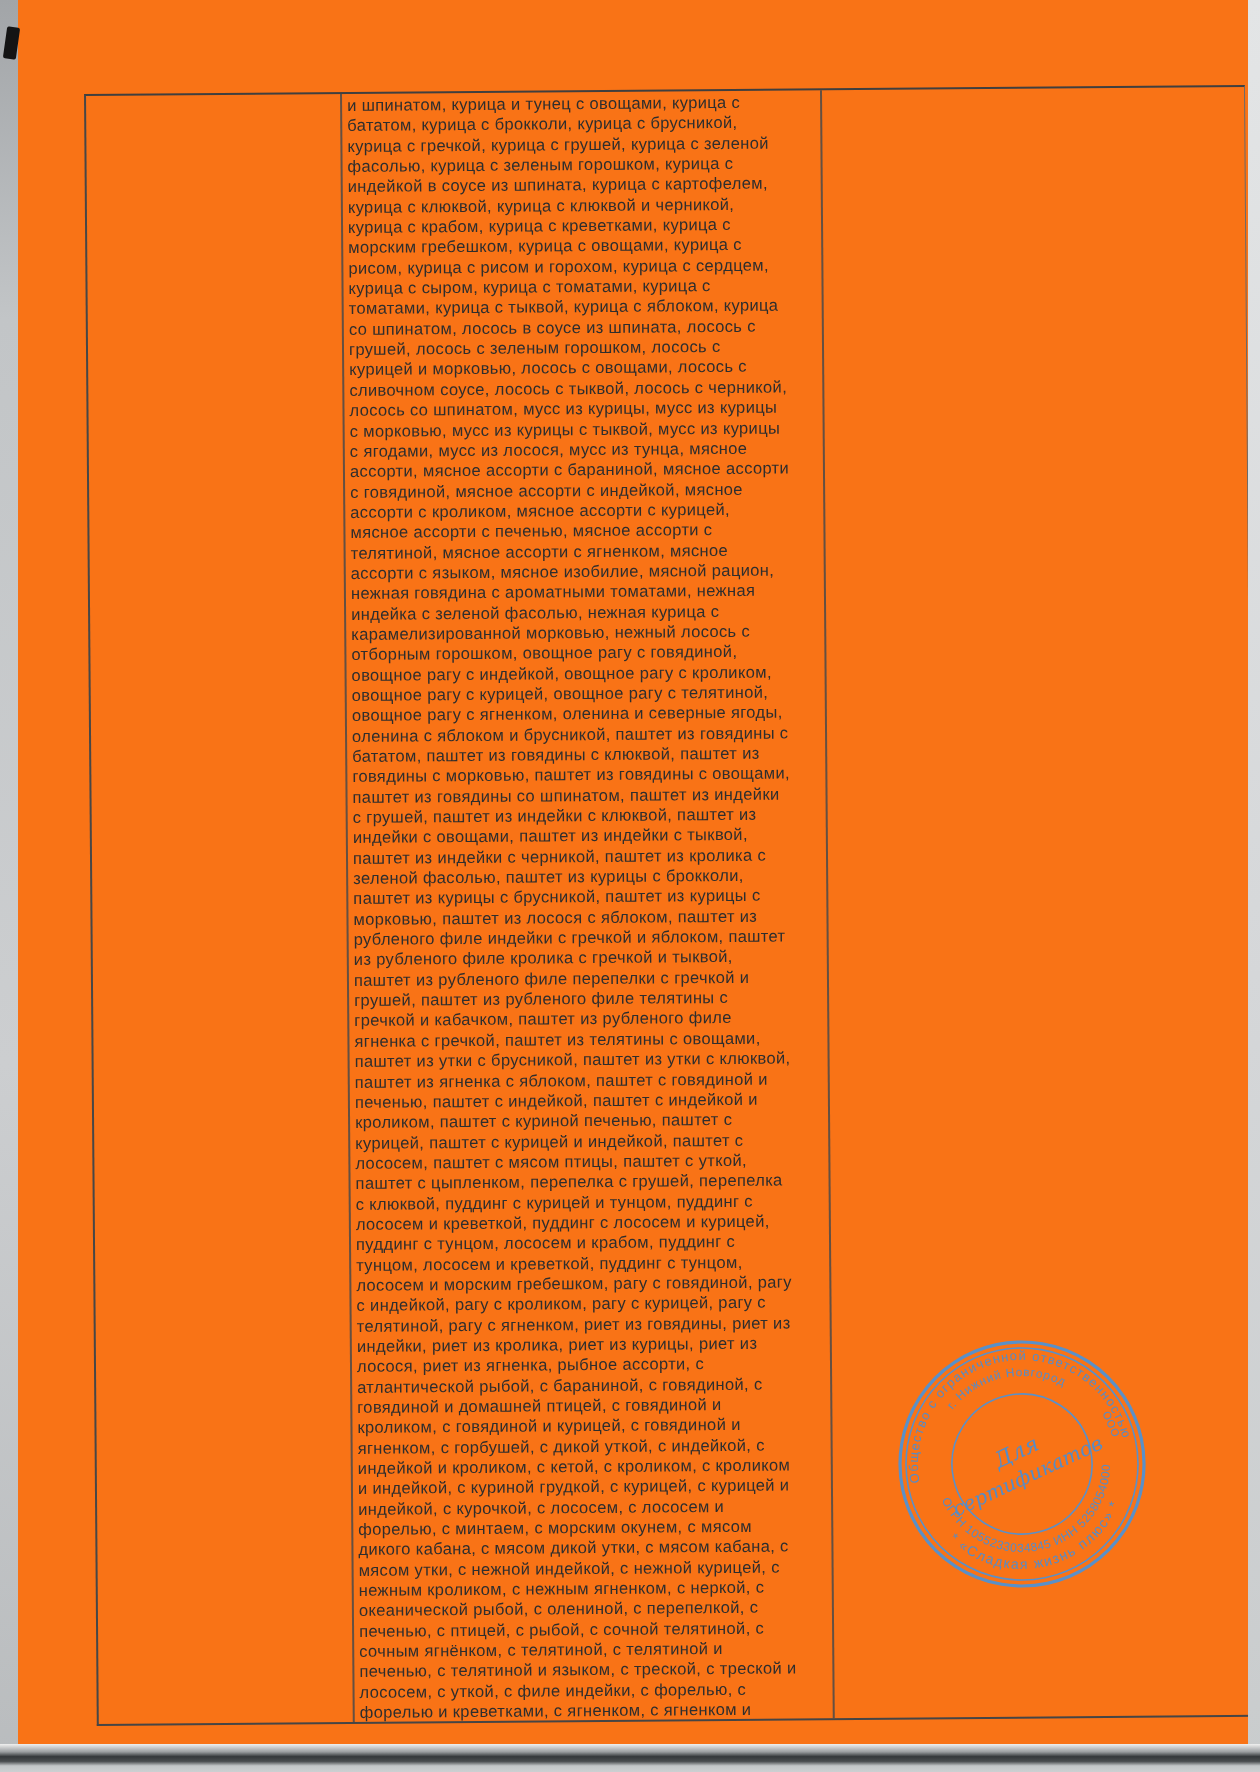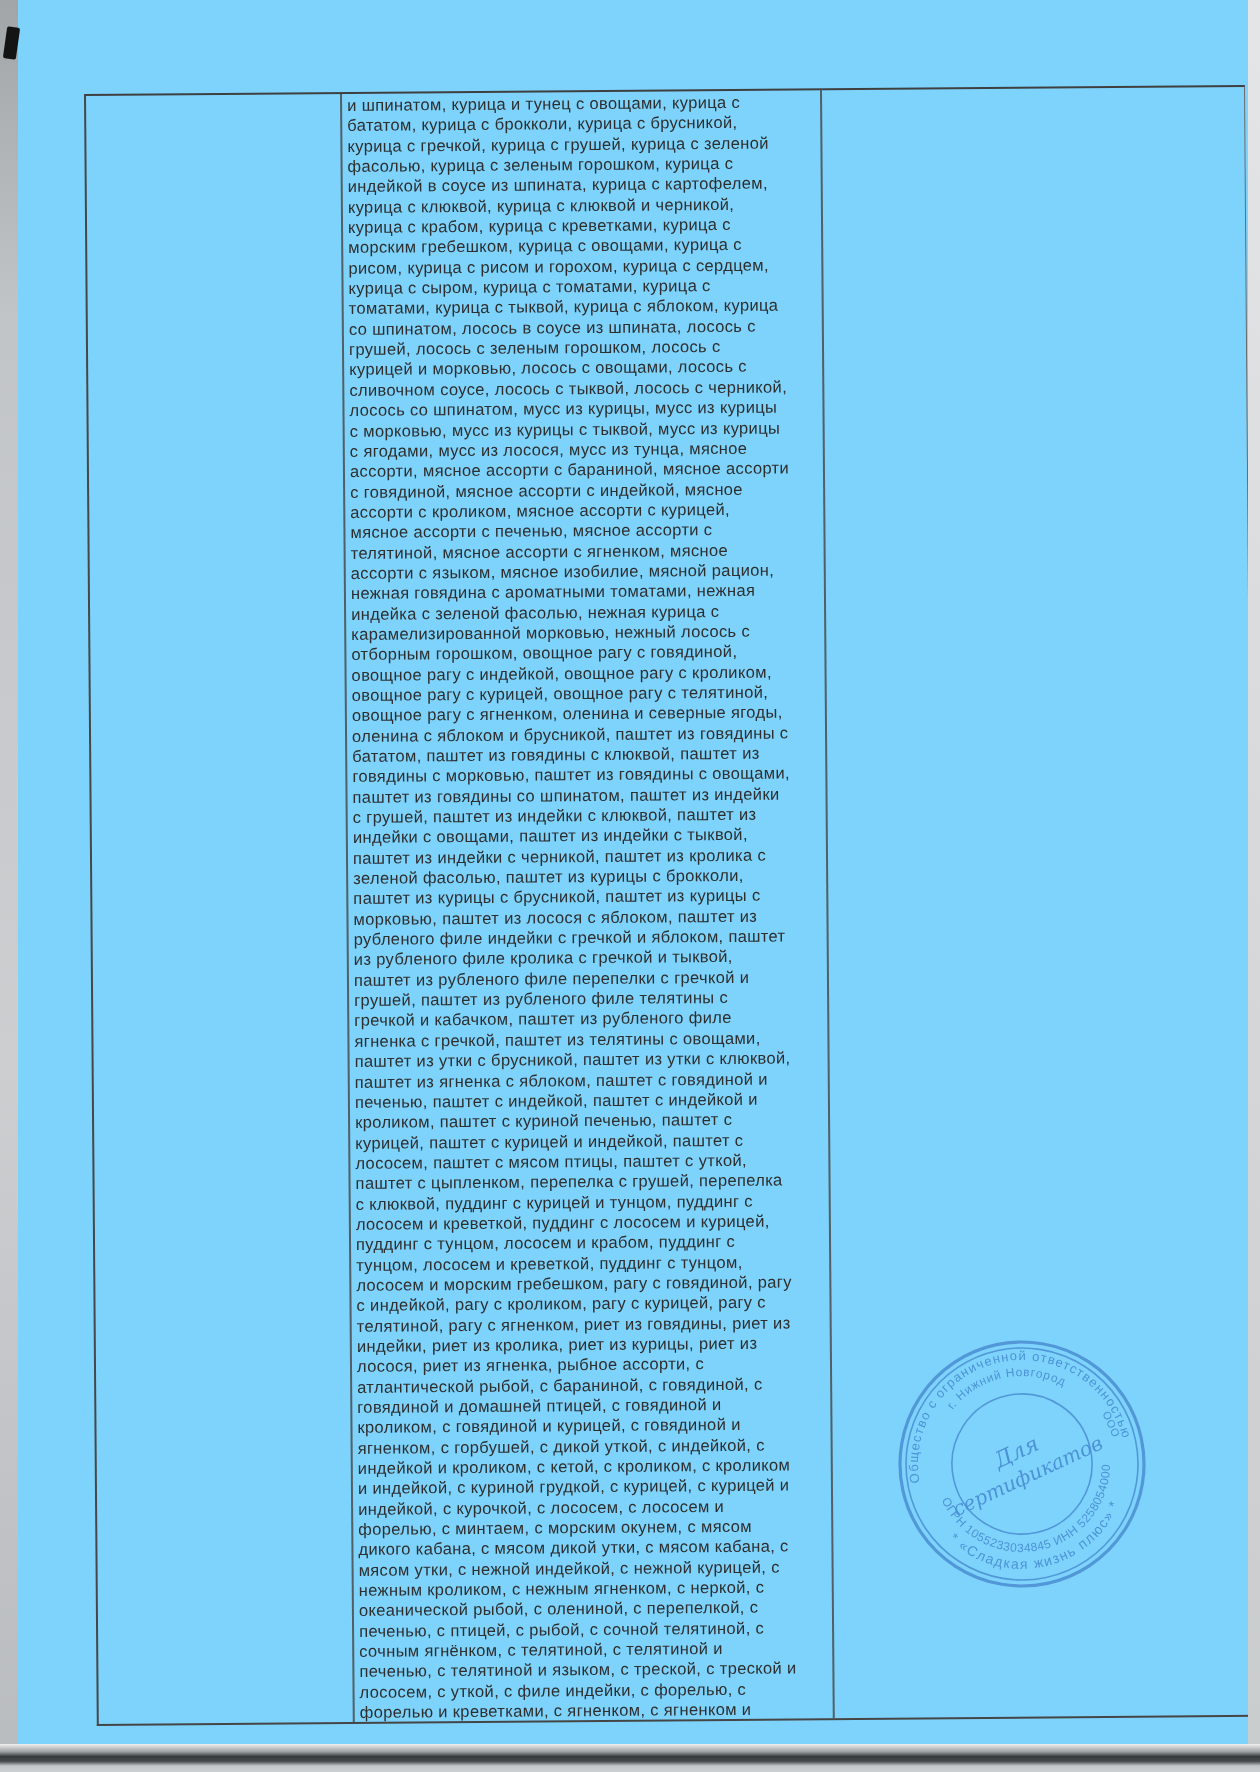--- a/index.html
+++ b/index.html
@@ -1,16 +1,16 @@
 <!DOCTYPE html>
 <html><head>
 <meta charset="utf-8">
 <style>
   html,body{margin:0;padding:0;background:#dcdedf;}
-  #page{position:relative;width:1260px;height:1772px;background:#7dd3fc;overflow:hidden;
+  #page{position:relative;width:1260px;height:1772px;background:#f97316;overflow:hidden;
         font-family:"Liberation Sans", sans-serif;}
   
   .scan-left{position:absolute;left:0;top:0;width:18px;height:1772px;
              background:linear-gradient(180deg,#a2a5a8 0%,#c2c5c7 18%,#ccced0 60%,#b9bcbe 100%);z-index:50;}
   .scan-right{position:absolute;right:0;top:0;width:12px;height:1772px;
               background:linear-gradient(180deg,#e3e5e6 0%,#d5d7d9 55%,#c9cccd 100%);z-index:50;}
   .scan-bottom{position:absolute;left:0;top:1744px;width:1260px;height:28px;z-index:51;
                background:linear-gradient(180deg,#f0f0ef 0%,#9b9ea1 28%,#35383b 45%,#4a4d50 62%,#c3c6c8 78%,#cdd0d2 100%);}
   .corner-mark{position:absolute;left:5px;top:27px;width:13px;height:32px;background:#141414;
                transform:rotate(8deg);border-radius:2px;z-index:52;}

